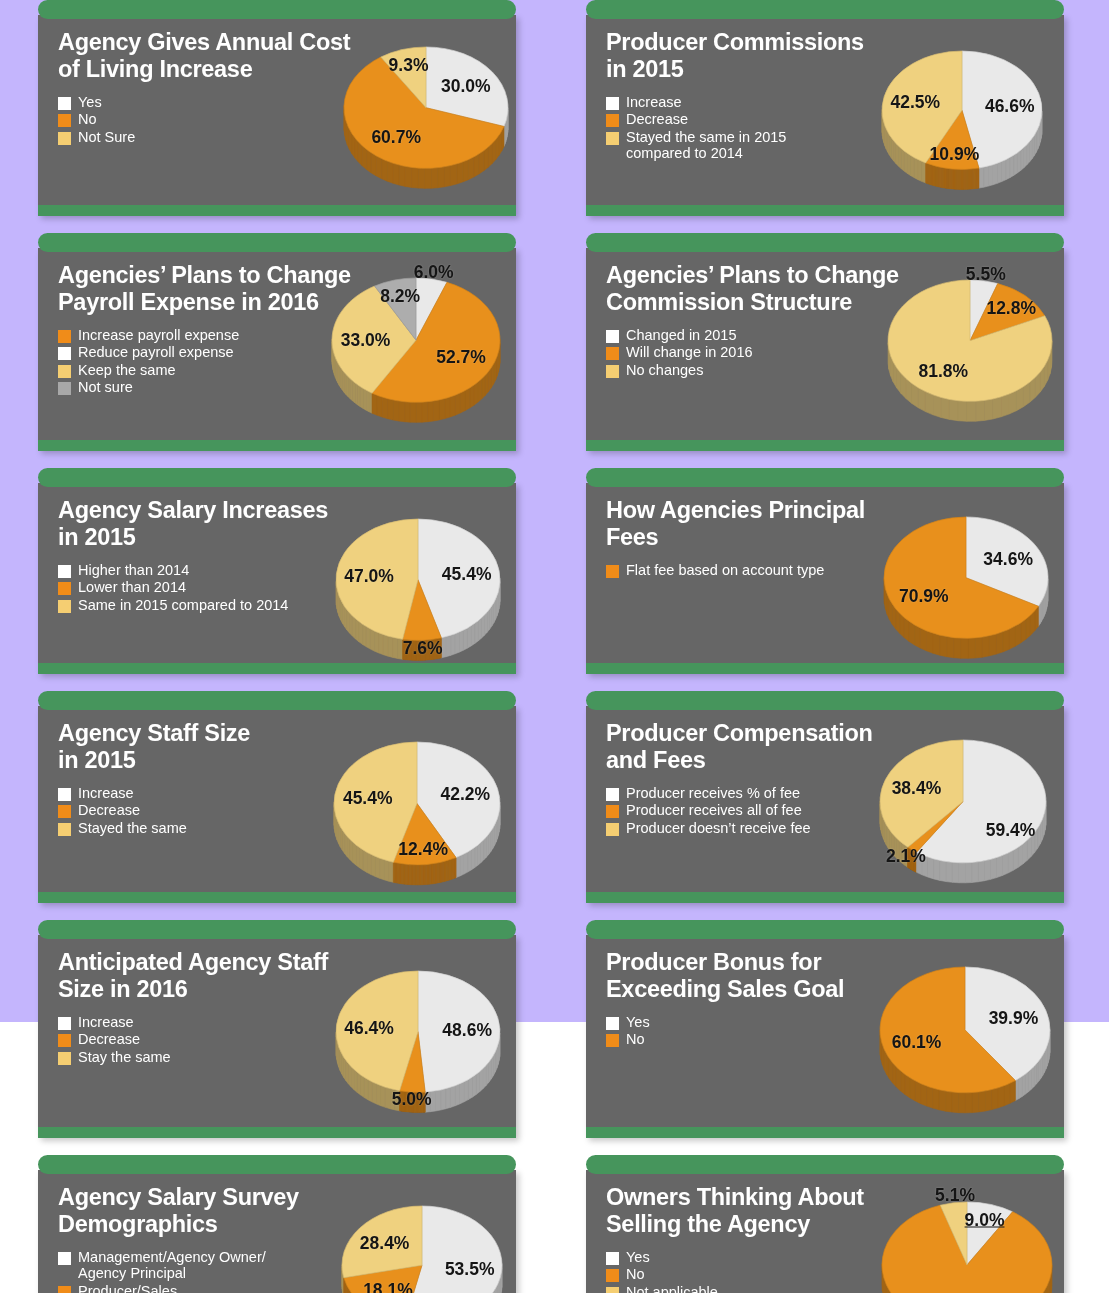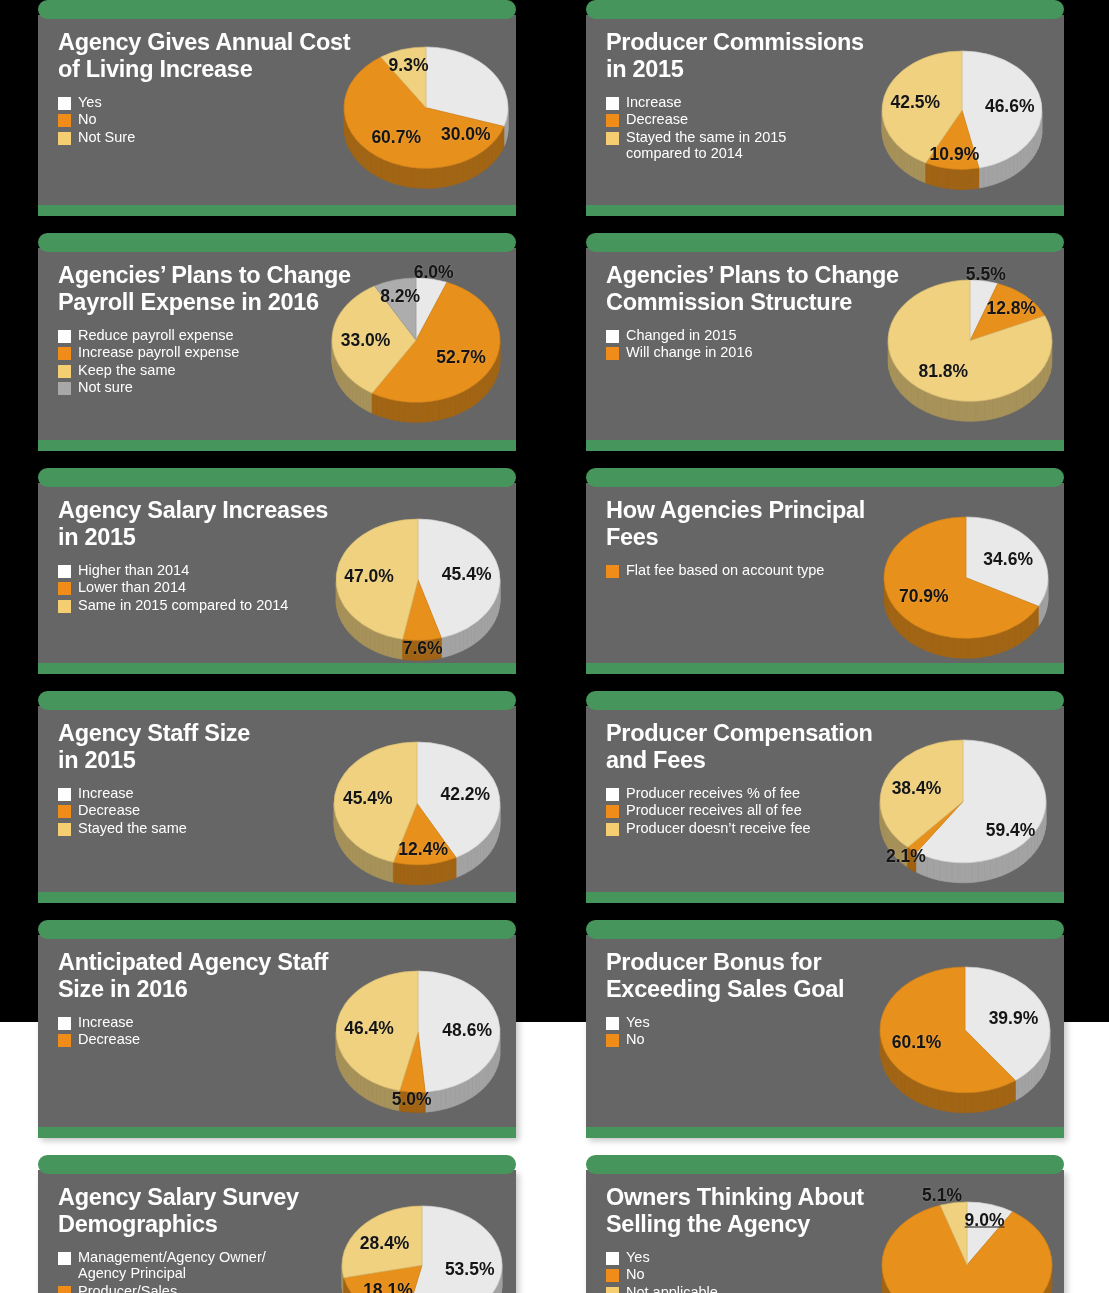--- a/index.html
+++ b/index.html
@@ -5,21 +5,21 @@
   * { box-sizing: border-box; margin: 0; padding: 0; }
   html, body {
     width: 1109px; height: 1293px;
     background: #ffffff;
     font-family: "Liberation Sans", sans-serif;
     overflow: hidden;
   }
   .board {
     position: relative;
     width: 1109px; height: 1022px;
-    background: #000000;
+    background: #c4b5fd;
   }
   .column { position: absolute; top: 0; width: 478px; }
   .col-left  { left: 38px; }
   .col-right { left: 586px; }
 
   .panel { position: relative; margin-bottom: 17px; }
 
   .panel-tab {
     height: 19px;
     width: 100%;
@@ -169,42 +169,42 @@
                 <path d="M73.83837448129415,128.4482216850808 L67.47230364669278,127.42786168446224 L67.47230364669278,147.42786168446224 L73.83837448129415,148.4482216850808 Z" fill="#a26514" stroke="#a26514" stroke-width="0.6"></path>
                 <path d="M106.19139903557274,127.84795395666477 L99.78763999023674,128.72976457238622 L99.78763999023674,148.72976457238622 L106.19139903557274,147.84795395666475 Z" fill="#a26514" stroke="#a26514" stroke-width="0.6"></path>
                 <path d="M80.29380451199147,129.09144699626626 L73.83837448129415,128.4482216850808 L73.83837448129415,148.4482216850808 L80.29380451199147,149.09144699626626 Z" fill="#a26514" stroke="#a26514" stroke-width="0.6"></path>
                 <path d="M99.78763999023674,128.72976457238622 L93.30950148669483,129.2326639761953 L93.30950148669483,149.2326639761953 L99.78763999023674,148.72976457238622 Z" fill="#a26514" stroke="#a26514" stroke-width="0.6"></path>
                 <path d="M93.30950148669483,129.2326639761953 L86.79786027656783,129.35347889632453 L86.79786027656783,149.35347889632453 L93.30950148669483,149.2326639761953 Z" fill="#a26514" stroke="#a26514" stroke-width="0.6"></path>
                 <path d="M86.79786027656783,129.35347889632453 L80.29380451199147,129.09144699626626 L80.29380451199147,149.09144699626626 L86.79786027656783,149.35347889632453 Z" fill="#a26514" stroke="#a26514" stroke-width="0.6"></path>
                 <path d="M88,68.68 L88,8.000000000000007 A82,60.68 0 0,1 165.9866343362026,87.43115121867181 Z" fill="#E9E9E9" stroke="#d2d2d2" stroke-width="0.7"></path>
                 <path d="M88,68.68 L165.9866343362026,87.43115121867181 A82,60.68 0 1,1 42.7650386084687,18.06812064835279 Z" fill="#E8901C" stroke="#d18219" stroke-width="0.7"></path>
                 <path d="M88,68.68 L42.7650386084687,18.06812064835279 A82,60.68 0 0,1 87.99999999999999,8.000000000000007 Z" fill="#EFD17F" stroke="#d7bc72" stroke-width="0.7"></path>
               </svg>
-              <div class="pie-label" style="left: 127.804px; top: 47.2799px; margin-top: 48px;">30.0%</div>
+              <div class="pie-label" style="left: 127.804px; top: 47.2799px;">30.0%</div>
               <div class="pie-label" style="left: 58.2127px; top: 97.657px;">60.7%</div>
               <div class="pie-label" style="left: 70.5224px; top: 25.6797px;">9.3%</div>
             </div>
           </div>
           <div class="panel-foot"></div>
         </div>
       </div>
       <div class="panel">
         <div class="panel-tab"></div>
         <div class="panel-body">
           <div class="panel-inner" style="min-height: 178px;">
             <div class="panel-title wide">Agencies’ Plans to Change
 Payroll Expense in 2016</div>
             <div class="legend">
               <div class="legend-row">
+                <span class="legend-swatch" style="background: rgb(240, 140, 25);"></span>
+                <span class="legend-label">Increase payroll expense</span>
+              </div>
+              <div class="legend-row">
                 <span class="legend-swatch" style="background: rgb(255, 255, 255);"></span>
                 <span class="legend-label">Reduce payroll expense</span>
-              </div>
-              <div class="legend-row">
-                <span class="legend-swatch" style="background: rgb(240, 140, 25);"></span>
-                <span class="legend-label">Increase payroll expense</span>
               </div>
               <div class="legend-row">
                 <span class="legend-swatch" style="background: rgb(245, 206, 114);"></span>
                 <span class="legend-label">Keep the same</span>
               </div>
               <div class="legend-row">
                 <span class="legend-swatch" style="background: rgb(168, 168, 168);"></span>
                 <span class="legend-label">Not sure</span>
               </div>
             </div>
@@ -546,20 +546,24 @@
             <div class="panel-title wide">Anticipated Agency Staff
 Size in 2016</div>
             <div class="legend">
               <div class="legend-row">
                 <span class="legend-swatch" style="background: rgb(255, 255, 255);"></span>
                 <span class="legend-label">Increase</span>
               </div>
               <div class="legend-row">
                 <span class="legend-swatch" style="background: rgb(240, 140, 25);"></span>
                 <span class="legend-label">Decrease</span>
+              </div>
+              <div class="legend-row">
+                <span class="legend-swatch" style="background: rgb(245, 206, 114);"></span>
+                <span class="legend-label">Stay the same</span>
               </div>
             </div>
             <div class="pie-wrap" style="left: 292px; top: 14px; width: 180px; height: 159.36px;">
               <svg width="180" height="159.36" class="pie-svg">
                 <path d="M6.195774478379533,72.87056236035016 L6.002877521164592,69.18834563292826 L6.002877521164592,89.18834563292826 L6.195774478379533,92.87056236035016 Z" fill="#a79259" stroke="#a79259" stroke-width="0.6"></path>
                 <path d="M169.98419371952932,69.87137245851093 L169.715995973872,73.72591029390944 L169.715995973872,93.72591029390944 L169.98419371952932,89.87137245851093 Z" fill="#a3a3a3" stroke="#a3a3a3" stroke-width="0.6"></path>
                 <path d="M6.69035763614454,76.53732469249353 L6.195774478379533,72.87056236035016 L6.195774478379533,92.87056236035016 L6.69035763614454,96.53732469249353 Z" fill="#a79259" stroke="#a79259" stroke-width="0.6"></path>
                 <path d="M169.715995973872,73.72591029390944 L169.11719247836044,77.56003343648639 L169.11719247836044,97.56003343648639 L169.715995973872,93.72591029390944 Z" fill="#a3a3a3" stroke="#a3a3a3" stroke-width="0.6"></path>
                 <path d="M7.484803018830348,80.17510995874754 L6.69035763614454,76.53732469249353 L6.69035763614454,96.53732469249353 L7.484803018830348,100.17510995874754 Z" fill="#a79259" stroke="#a79259" stroke-width="0.6"></path>
                 <path d="M169.11719247836044,77.56003343648639 L168.1902058661192,81.35822982961835 L168.1902058661192,101.35822982961835 L169.11719247836044,97.56003343648639 Z" fill="#a3a3a3" stroke="#a3a3a3" stroke-width="0.6"></path>
@@ -919,20 +923,24 @@
 Commission Structure</div>
             <div class="legend">
               <div class="legend-row">
                 <span class="legend-swatch" style="background: rgb(255, 255, 255);"></span>
                 <span class="legend-label">Changed in 2015</span>
               </div>
               <div class="legend-row">
                 <span class="legend-swatch" style="background: rgb(240, 140, 25);"></span>
                 <span class="legend-label">Will change in 2016</span>
               </div>
+              <div class="legend-row">
+                <span class="legend-swatch" style="background: rgb(245, 206, 114);"></span>
+                <span class="legend-label">No changes</span>
+              </div>
             </div>
             <div class="pie-wrap" style="left: 296px; top: 10px; width: 180px; height: 159.36px;">
               <svg width="180" height="159.36" class="pie-svg">
                 <path d="M169.99864263352504,69.0291406416847 L169.47958766053594,75.50554413660669 L169.47958766053594,95.50554413660669 L169.99864263352504,89.0291406416847 Z" fill="#a79259" stroke="#a79259" stroke-width="0.6"></path>
                 <path d="M6.810402653333853,77.18997692117756 L6.046664990267828,70.7268566917486 L6.046664990267828,90.7268566917486 L6.810402653333853,97.18997692117756 Z" fill="#a79259" stroke="#a79259" stroke-width="0.6"></path>
                 <path d="M169.47958766053594,75.50554413660669 L168.02910233872223,81.90392172174418 L168.02910233872223,101.90392172174418 L169.47958766053594,95.50554413660669 Z" fill="#a79259" stroke="#a79259" stroke-width="0.6"></path>
                 <path d="M8.502255653612877,83.55581572099001 L6.810402653333853,77.18997692117756 L6.810402653333853,97.18997692117756 L8.502255653612877,103.55581572099001 Z" fill="#a79259" stroke="#a79259" stroke-width="0.6"></path>
                 <path d="M168.02910233872223,81.90392172174418 L165.66376782770993,88.15113062309513 L165.66376782770993,108.15113062309513 L168.02910233872223,101.90392172174418 Z" fill="#a79259" stroke="#a79259" stroke-width="0.6"></path>
                 <path d="M11.102883647401,89.75160228288766 L8.502255653612877,83.55581572099001 L8.502255653612877,103.55581572099001 L11.102883647401,109.75160228288766 Z" fill="#a79259" stroke="#a79259" stroke-width="0.6"></path>
                 <path d="M165.66376782770993,88.15113062309513 L162.41062334568775,94.17575614486594 L162.41062334568775,114.17575614486594 L165.66376782770993,108.15113062309513 Z" fill="#a79259" stroke="#a79259" stroke-width="0.6"></path>
@@ -1293,19 +1301,19 @@
                 <path d="M80.61165700510938,133.3284733419752 L71.21124356150874,132.0716653603223 L71.21124356150874,152.0716653603223 L80.61165700510938,153.3284733419752 Z" fill="#a26514" stroke="#a26514" stroke-width="0.6"></path>
                 <path d="M109.11845375037034,132.3544121004486 L99.68571550319477,133.47074516399647 L99.68571550319477,153.47074516399647 L109.11845375037034,152.3544121004486 Z" fill="#a26514" stroke="#a26514" stroke-width="0.6"></path>
                 <path d="M99.68571550319477,133.47074516399647 L90.14327600962314,133.79680496451917 L90.14327600962314,153.79680496451917 L99.68571550319477,153.47074516399647 Z" fill="#a26514" stroke="#a26514" stroke-width="0.6"></path>
                 <path d="M90.14327600962314,133.79680496451917 L80.61165700510938,133.3284733419752 L80.61165700510938,153.3284733419752 L90.14327600962314,153.79680496451917 Z" fill="#a26514" stroke="#a26514" stroke-width="0.6"></path>
                 <path d="M91,70.9 L91,8.000000000000007 A85,62.9 0 0,1 136.54527757321472,17.791773485923258 Z" fill="#E9E9E9" stroke="#d2d2d2" stroke-width="0.7"></path>
                 <path d="M91,70.9 L136.54527757321472,17.791773485923258 A85,62.9 0 1,1 64.22614582929917,11.201852480110453 Z" fill="#E8901C" stroke="#d18219" stroke-width="0.7"></path>
                 <path d="M91,70.9 L64.22614582929917,11.201852480110453 A85,62.9 0 0,1 91.00000000000006,8.000000000000007 Z" fill="#EFD17F" stroke="#d7bc72" stroke-width="0.7"></path>
               </svg>
               <div class="pie-label" style="left: 108.549px; top: 26.2022px; text-decoration: underline;">9.0%</div>
               <div class="pie-label" style="left: 84.767px; top: 108.357px;">85.9%</div>
-              <div class="pie-label" style="left: 66px; top: 1.3543px;">5.1%</div>
+              <div class="pie-label" style="left: 79px; top: 1.3543px;">5.1%</div>
             </div>
           </div>
         </div>
       </div>
     </div>
 </div>
 
 </body></html>

